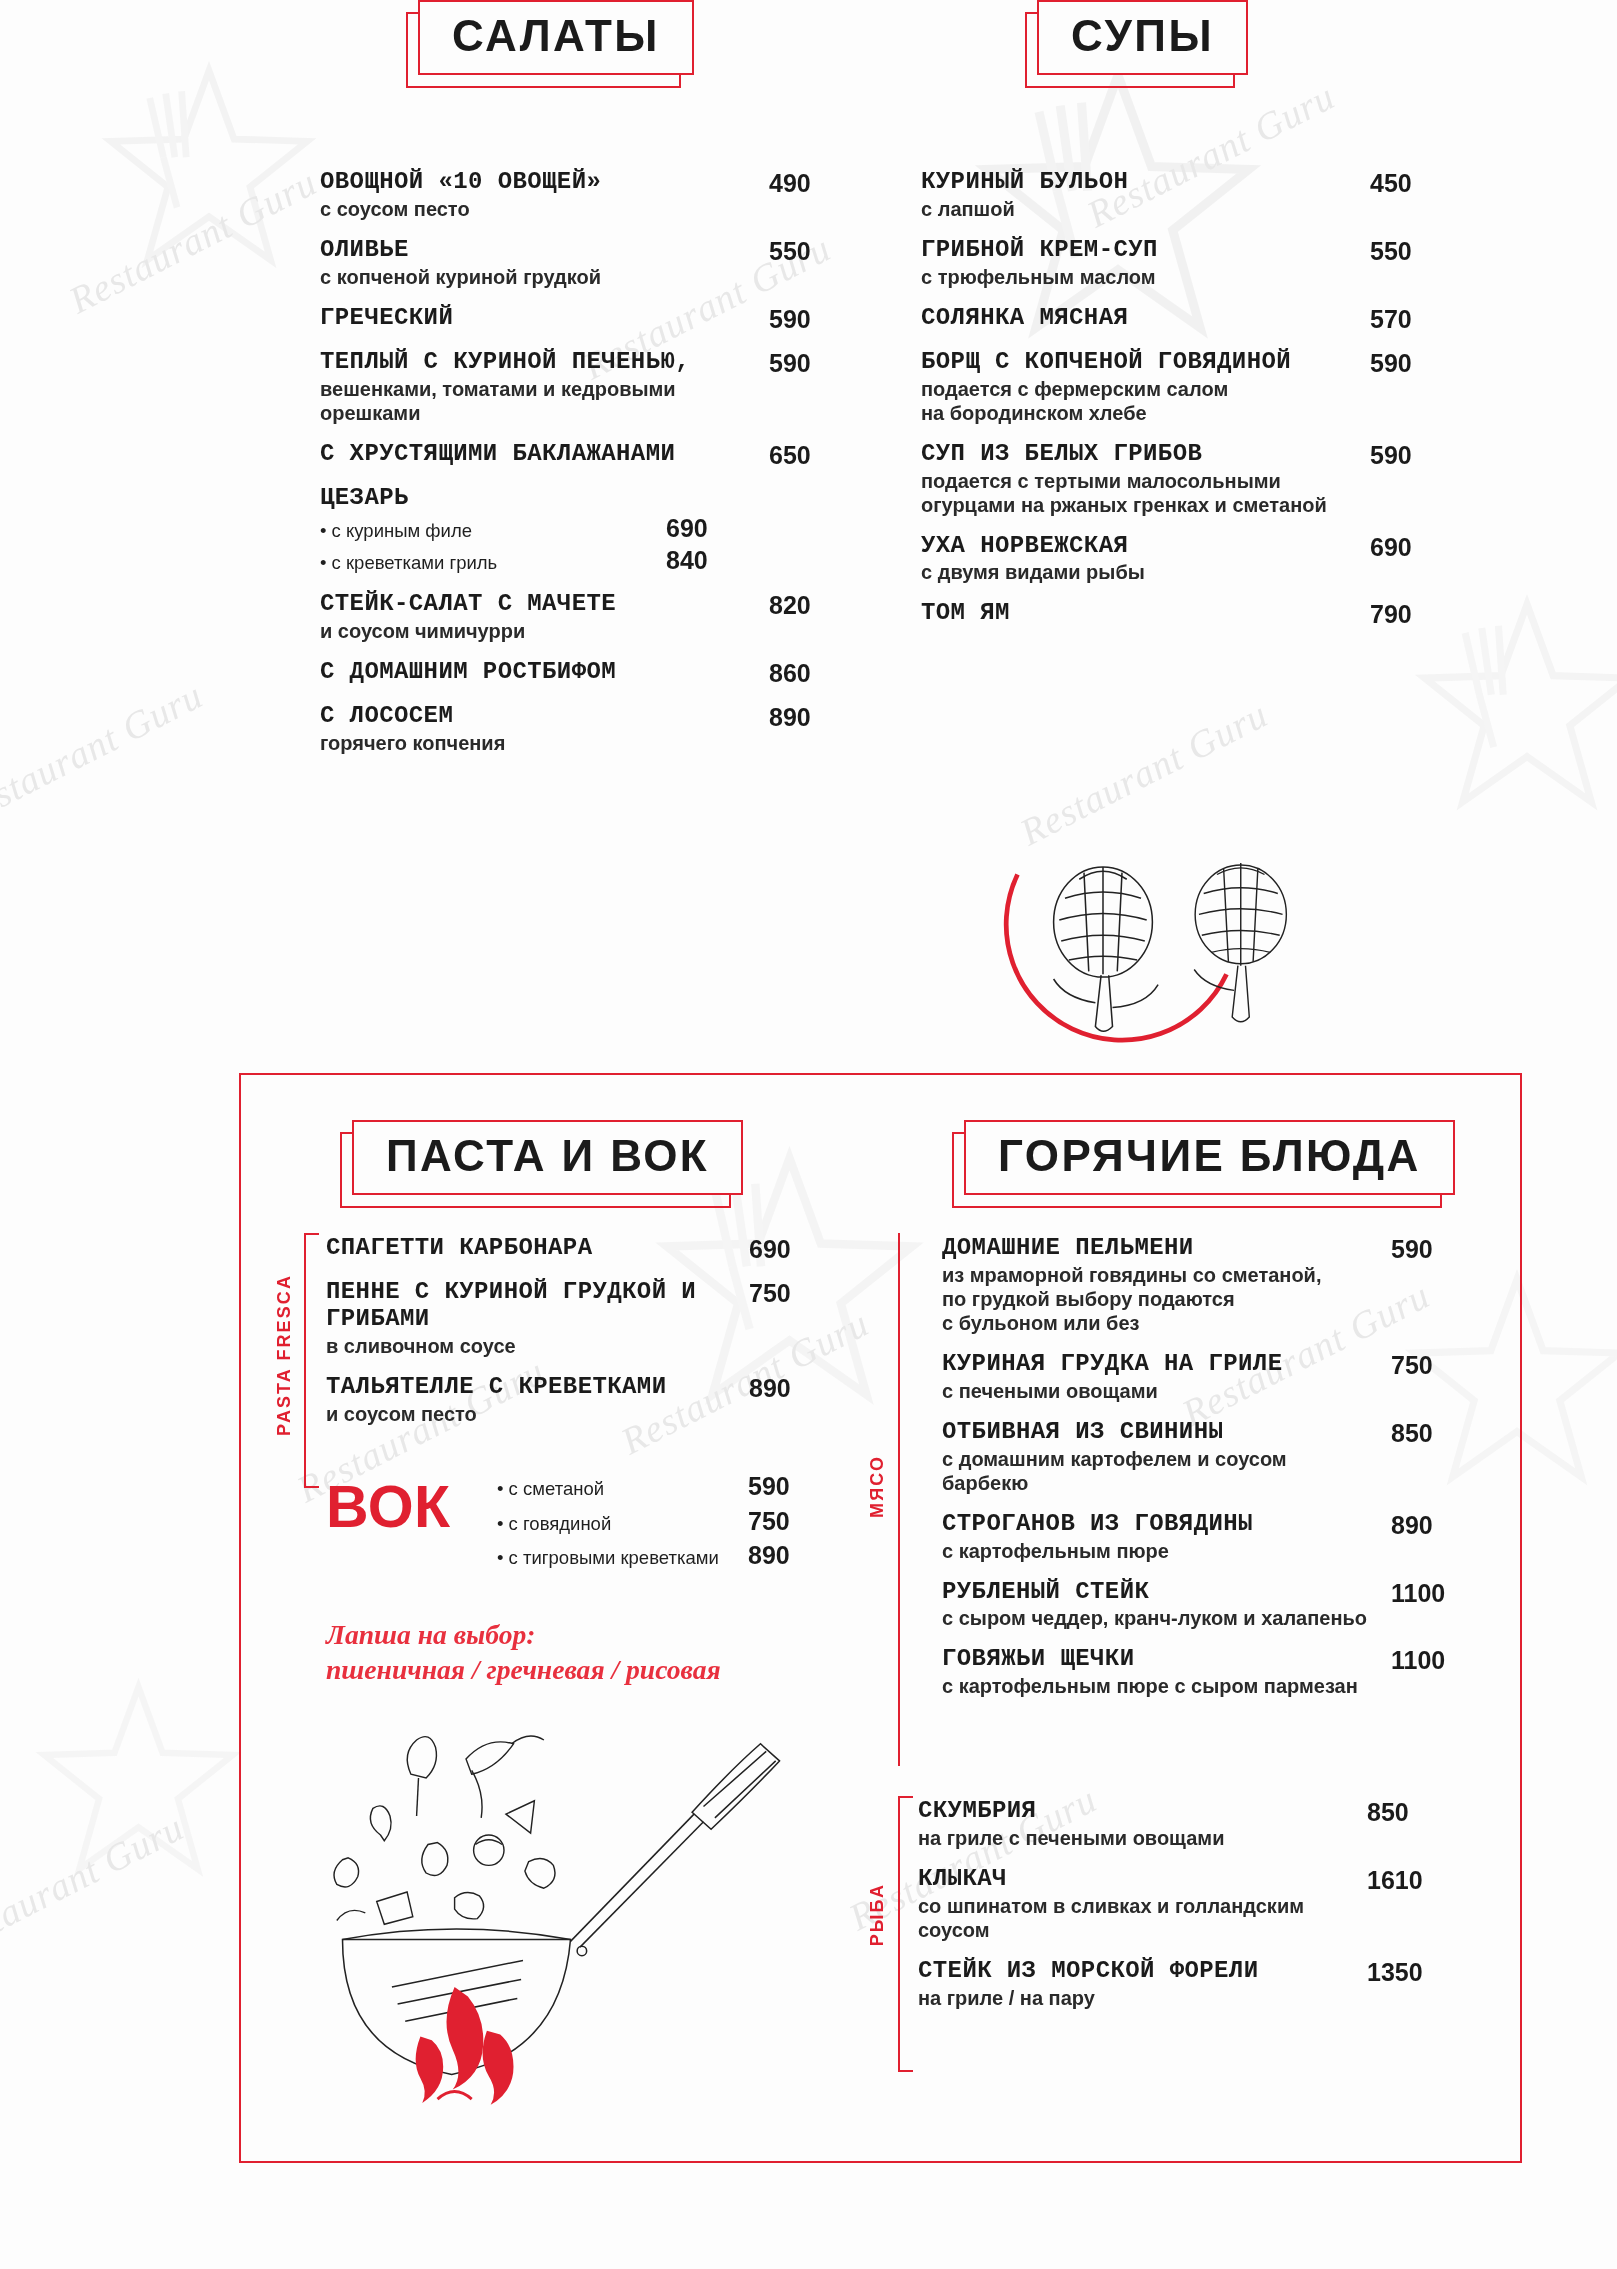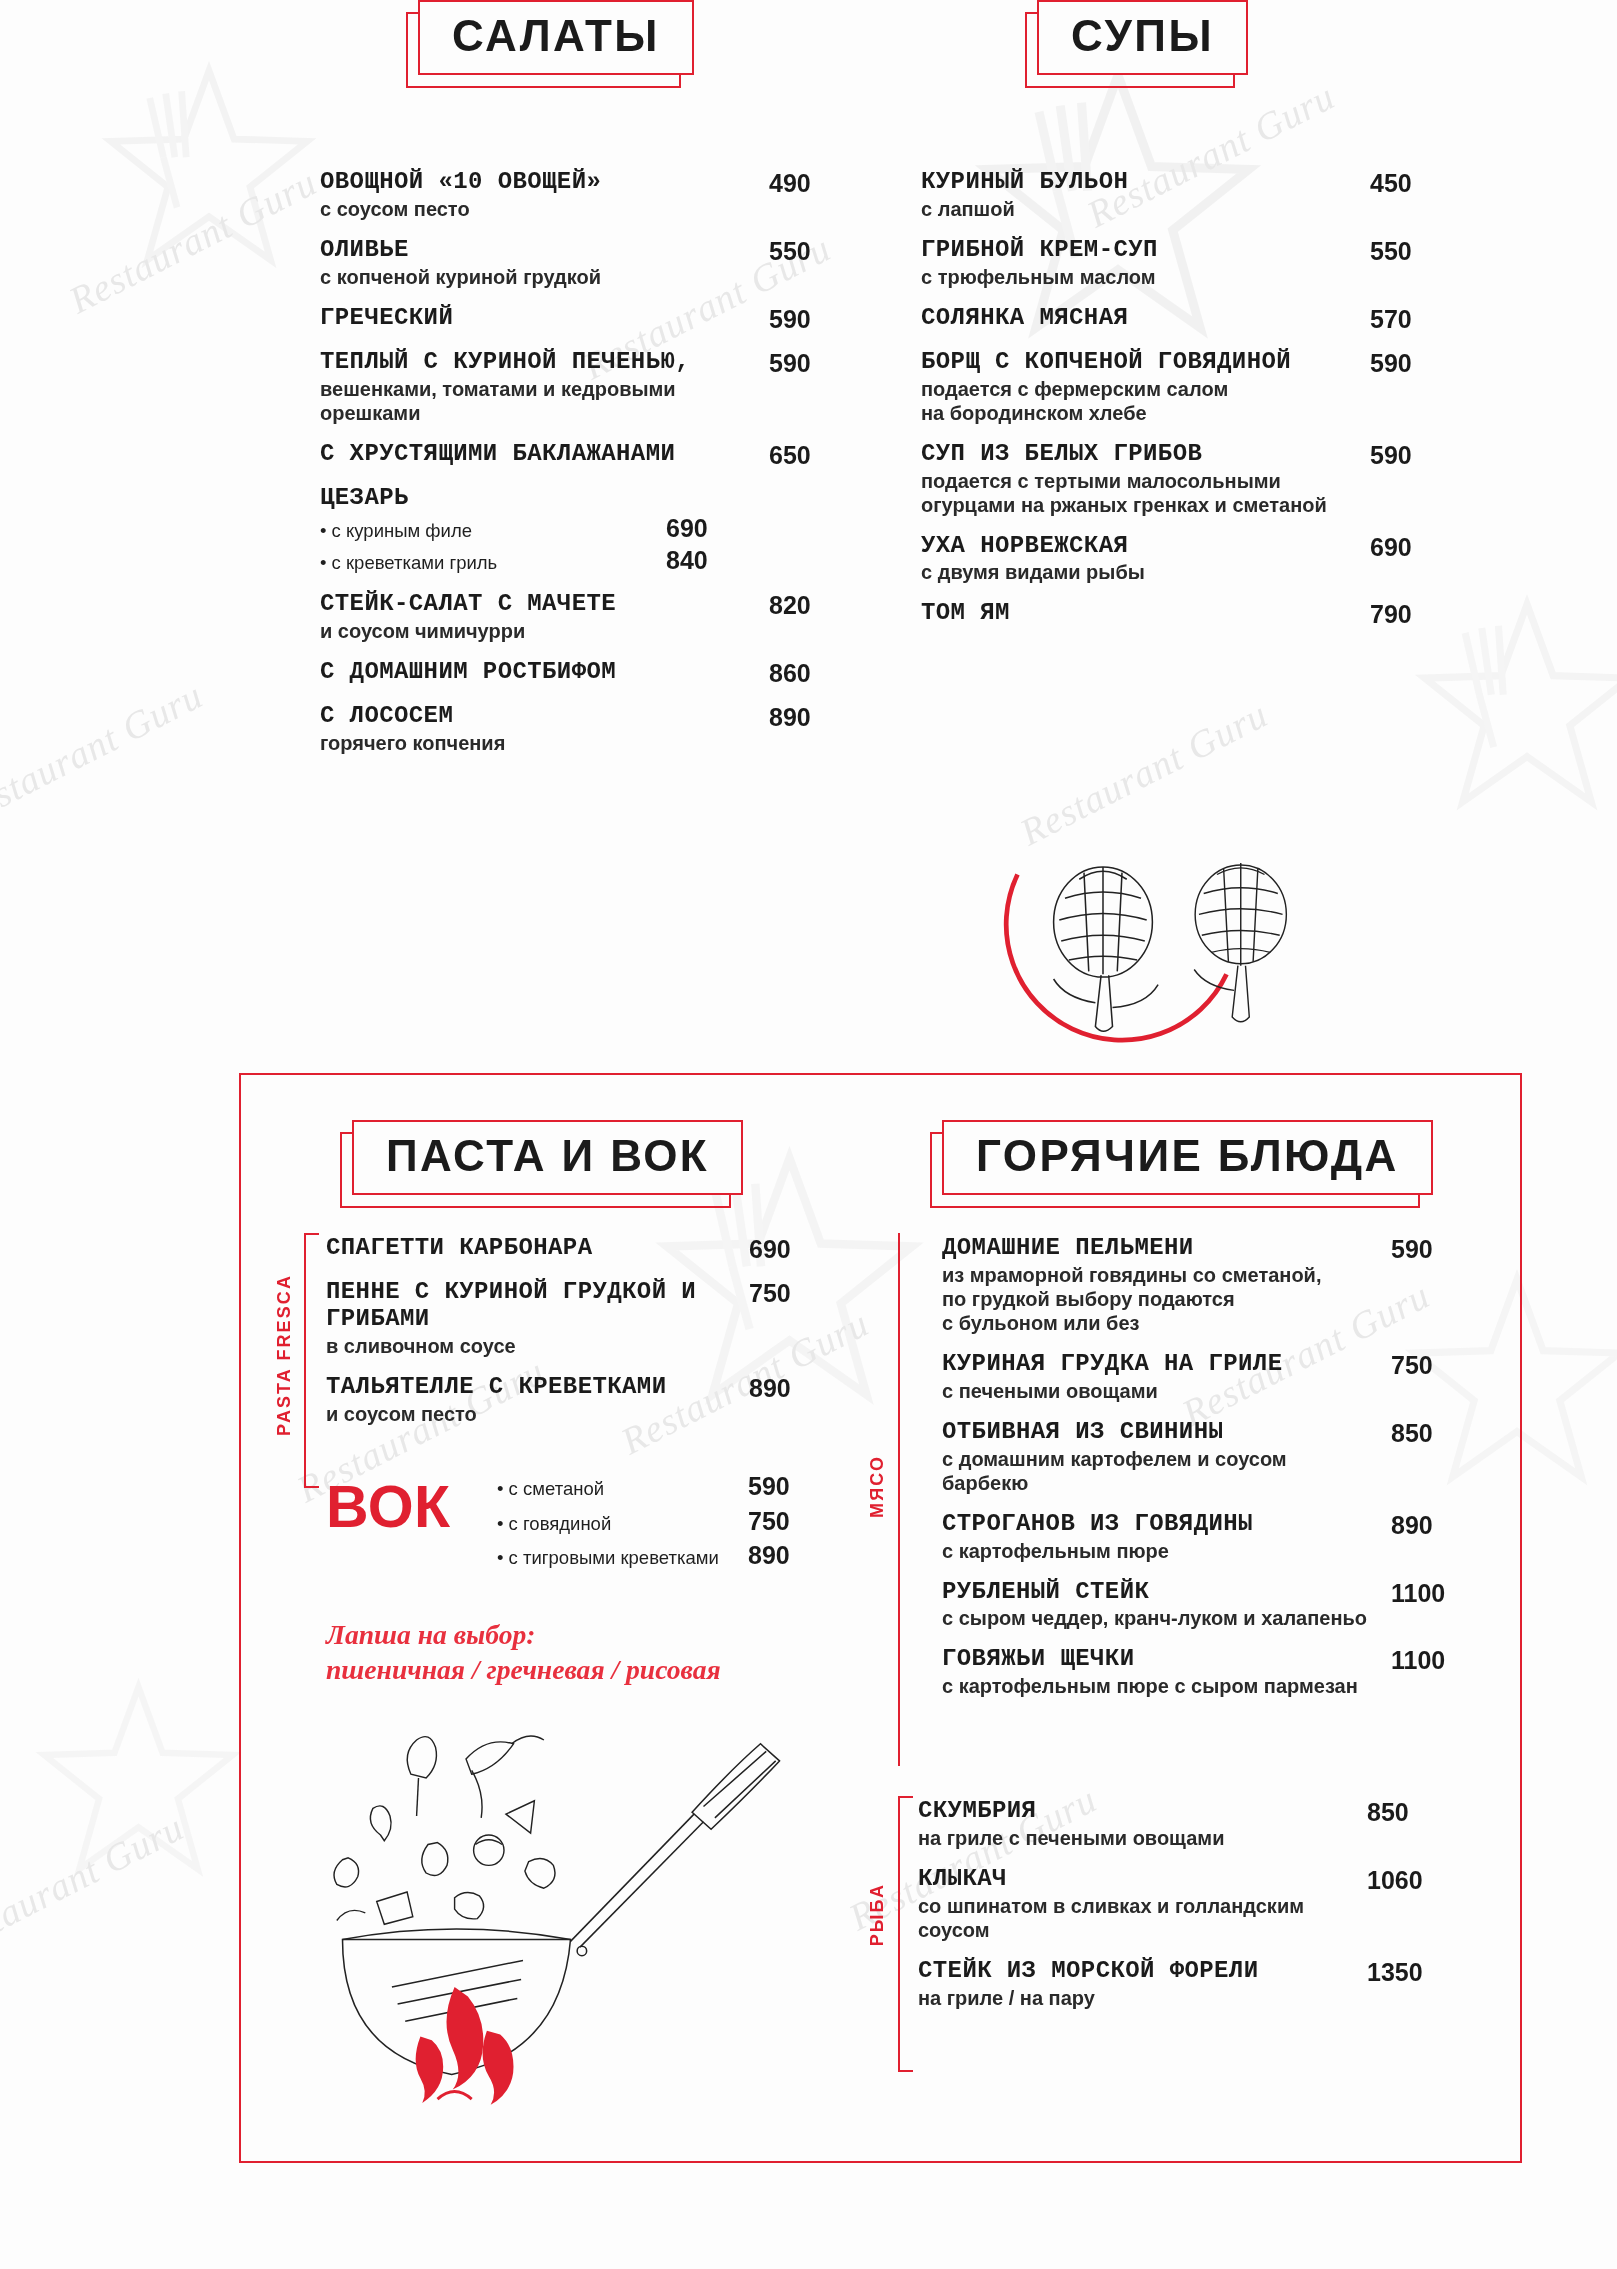--- a/index.html
+++ b/index.html
@@ -101,21 +101,21 @@
   .artichoke { position: absolute; left: 989px; top: 846px; width: 399px; height: 209px; }
 
   
   .panel {
     position: absolute;
     left: 239px; top: 1073px;
     width: 1283px; height: 1090px;
     border: 2.4px solid #e02030;
   }
   .title-pasta { position: absolute; left: 352px; top: 1120px; }
-  .title-hot   { position: absolute; left: 942px; top: 1120px; }
+  .title-hot   { position: absolute; left: 964px; top: 1120px; }
 
   .vert-label {
     position: absolute;
     writing-mode: vertical-rl;
     transform: rotate(180deg);
     color: #e02030;
     font-weight: 700;
     letter-spacing: 2.1px;
     font-size: 18px;
     text-transform: uppercase;
@@ -536,21 +536,21 @@
           <div class="desc" style="white-space: pre-line;">на гриле с печеными овощами</div>
         </div>
         <div class="price">850</div>
       </div>
       <div class="row">
         <div class="texts">
           <div class="name">КЛЫКАЧ</div>
           <div class="desc" style="white-space: pre-line;">со шпинатом в сливках и голландским
 соусом</div>
         </div>
-        <div class="price">1060</div>
+        <div class="price">1610</div>
       </div>
       <div class="row">
         <div class="texts">
           <div class="name">СТЕЙК ИЗ МОРСКОЙ ФОРЕЛИ</div>
           <div class="desc" style="white-space: pre-line;">на гриле / на пару</div>
         </div>
         <div class="price">1350</div>
       </div>
     </div>
 

